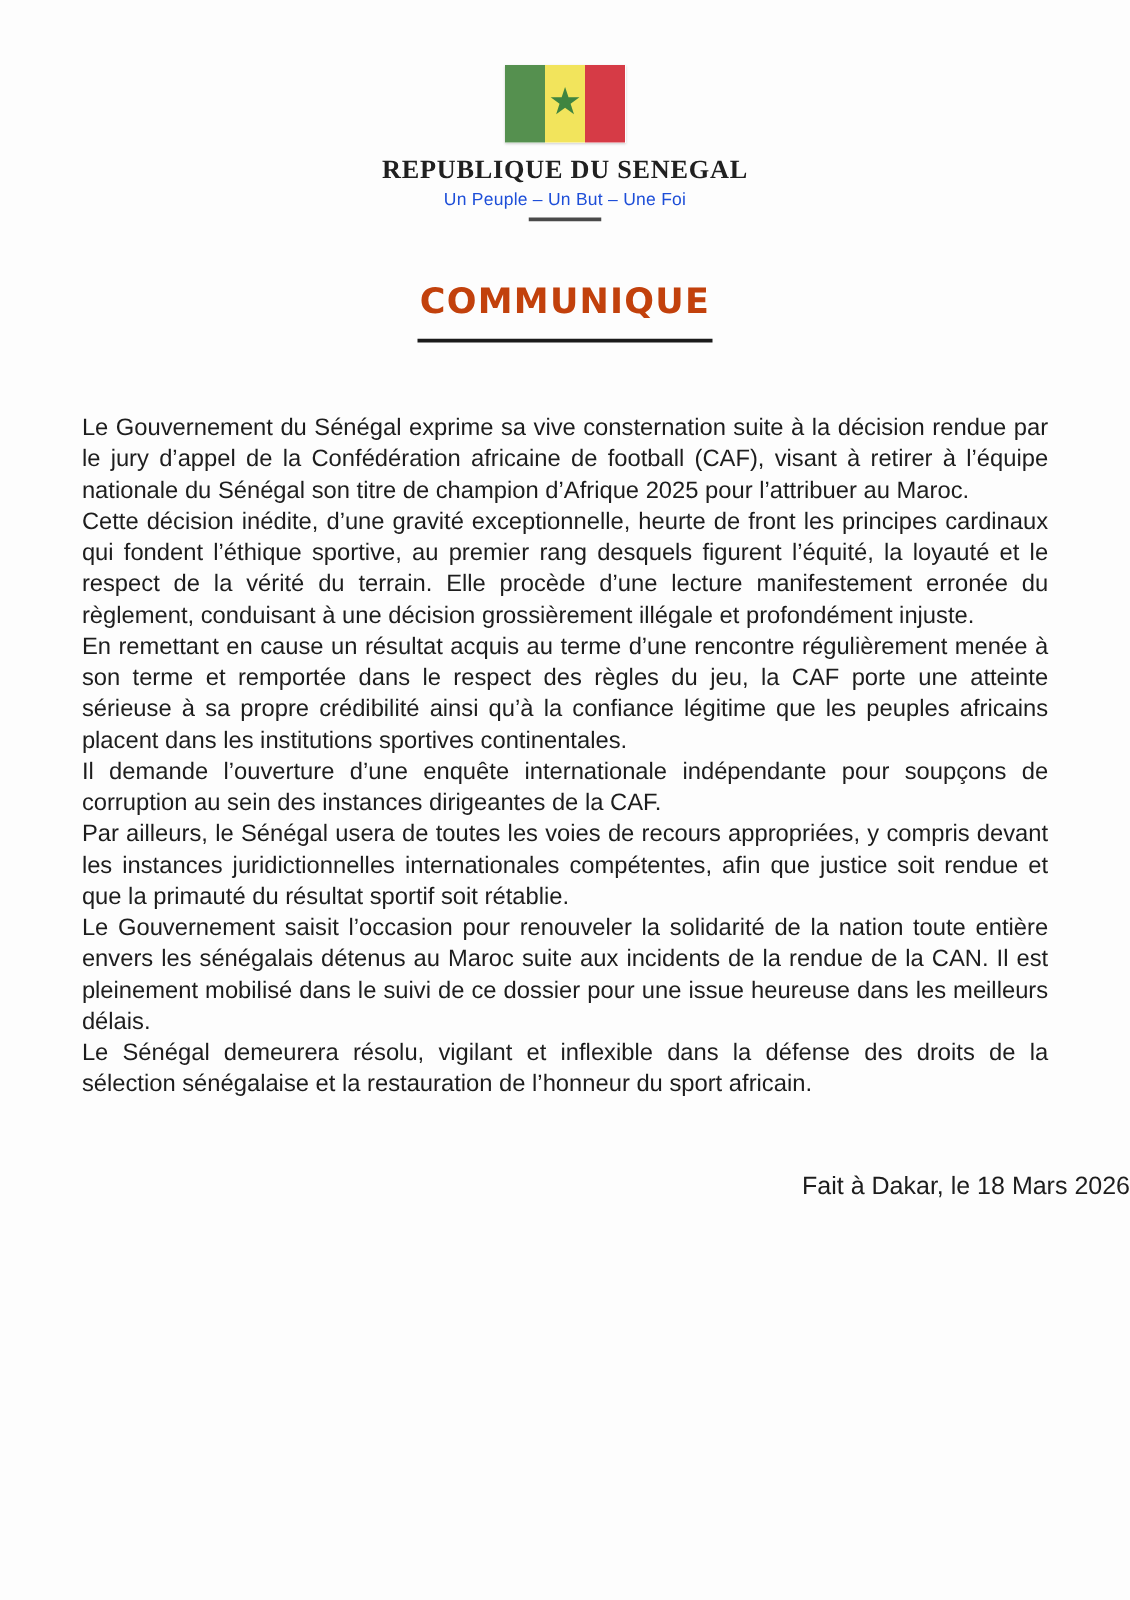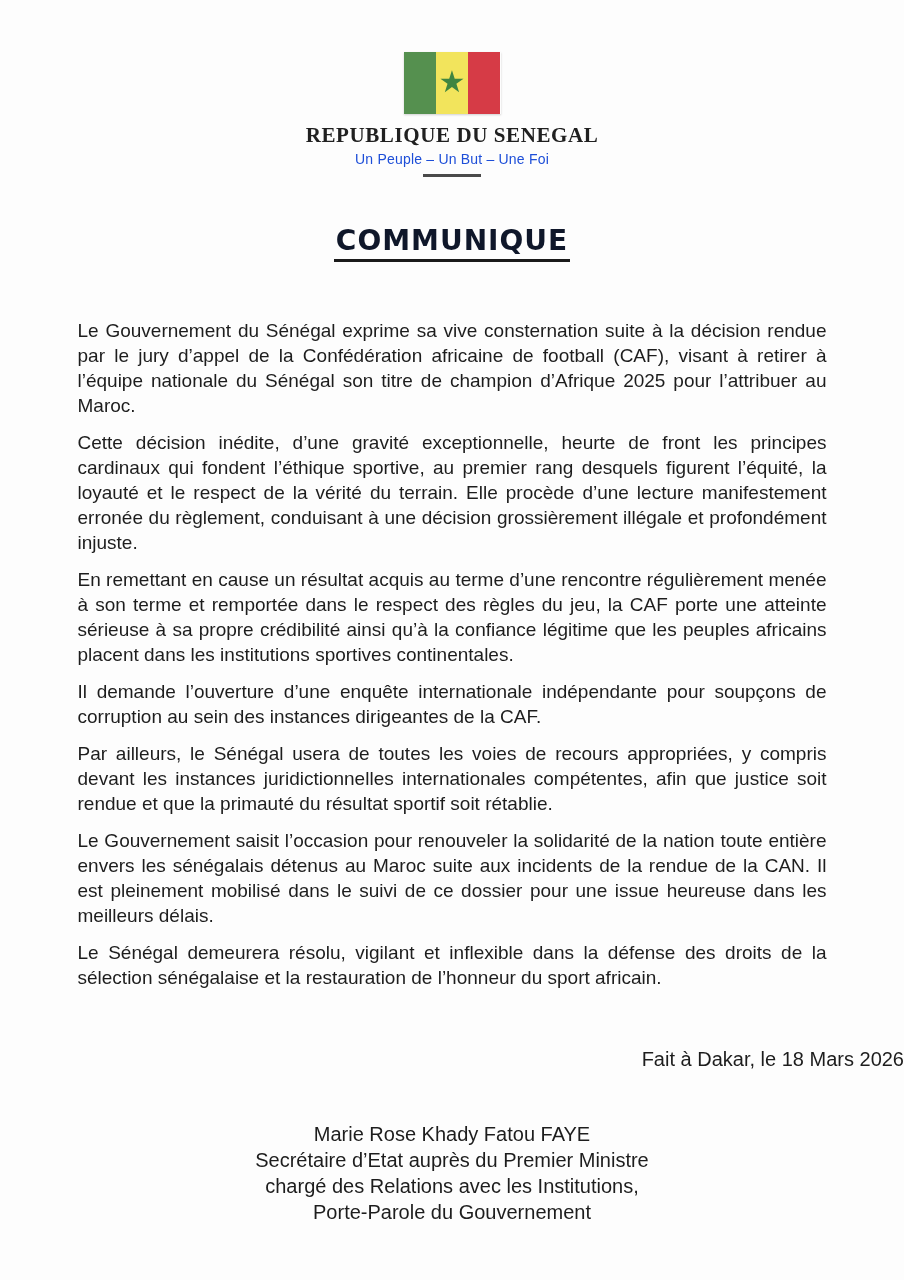--- a/index.html
+++ b/index.html
@@ -65,36 +65,36 @@
   .title-wrap {
     text-align: center;
     margin-top: 47px;
   }
   .doc-title {
     display: inline-block;
     font-family: "DejaVu Sans", sans-serif;
     font-weight: 700;
     font-size: 28px;
     letter-spacing: 1px;
-    color: #0f172a;
+    color: #c2410c;
     border-bottom: 3px solid #1b1b1b;
-    padding: 0 2px 2px 2px;
+    padding: 0 2px 14px 2px;
   }
   
   .doc-body {
     width: 773px;
     margin: 56px auto 0 auto;
     font-size: 19px;
     line-height: 25px;
     text-align: justify;
     text-justify: inter-word;
     color: #1d1d1d;
   }
   .doc-body p {
-    margin: 12px;
+    margin: 0;
   }
   
   .dateline {
     margin-top: 58px;
     text-align: right;
     font-size: 20px;
     color: #1d1d1d;
   }
   .signature {
     margin-top: 50px;
@@ -131,20 +131,14 @@
     <p>Cette décision inédite, d’une gravité exceptionnelle, heurte de front les principes cardinaux qui fondent l’éthique sportive, au premier rang desquels figurent l’équité, la loyauté et le respect de la vérité du terrain. Elle procède d’une lecture manifestement erronée du règlement, conduisant à une décision grossièrement illégale et profondément injuste.</p>
     <p>En remettant en cause un résultat acquis au terme d’une rencontre régulièrement menée à son terme et remportée dans le respect des règles du jeu, la CAF porte une atteinte sérieuse à sa propre crédibilité ainsi qu’à la confiance légitime que les peuples africains placent dans les institutions sportives continentales.</p>
     <p>Il demande l’ouverture d’une enquête internationale indépendante pour soupçons de corruption au sein des instances dirigeantes de la CAF.</p>
     <p>Par ailleurs, le Sénégal usera de toutes les voies de recours appropriées, y compris devant les instances juridictionnelles internationales compétentes, afin que justice soit rendue et que la primauté du résultat sportif soit rétablie.</p>
     <p>Le Gouvernement saisit l’occasion pour renouveler la solidarité de la nation toute entière envers les sénégalais détenus au Maroc suite aux incidents de la rendue de la CAN. Il est pleinement mobilisé dans le suivi de ce dossier pour une issue heureuse dans les meilleurs délais.</p>
     <p>Le Sénégal demeurera résolu, vigilant et inflexible dans la défense des droits de la sélection sénégalaise et la restauration de l’honneur du sport africain.</p>
   </div>
 
   <div class="dateline">Fait à Dakar, le 18 Mars 2026</div>
 
-  <div class="signature">
-    <div>Marie Rose Khady Fatou FAYE</div>
-    <div>Secrétaire d’Etat auprès du Premier Ministre</div>
-    <div>chargé des Relations avec les Institutions,</div>
-    <div>Porte-Parole du Gouvernement</div>
-  </div>
 
 </div>
 
 </body></html>

